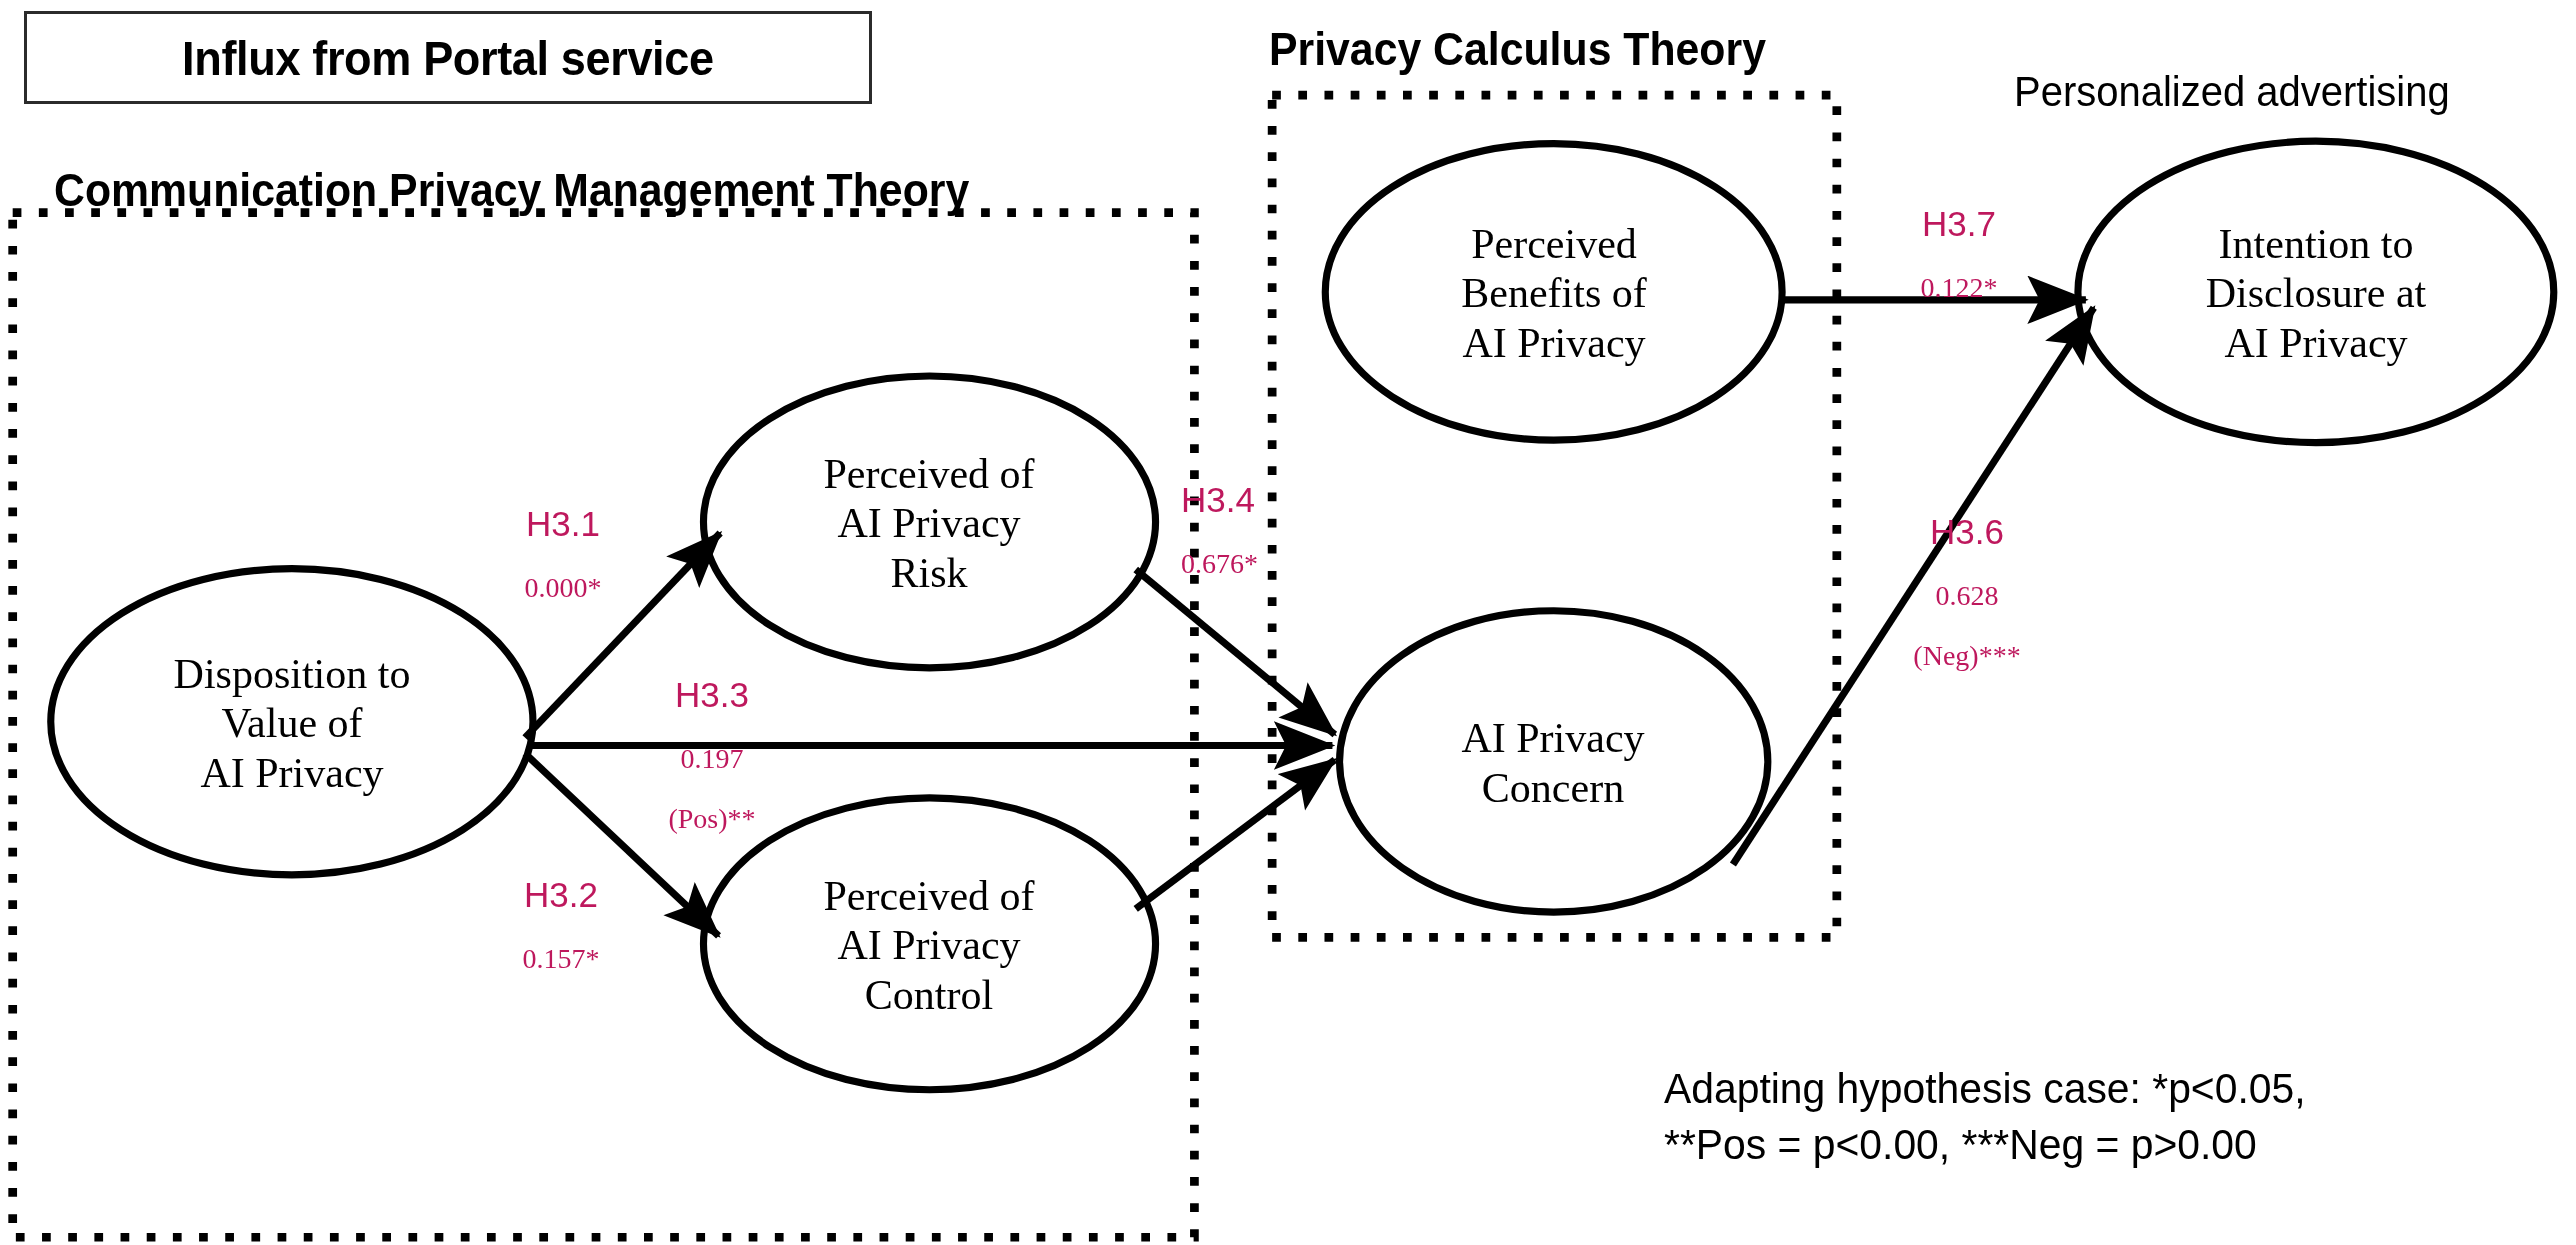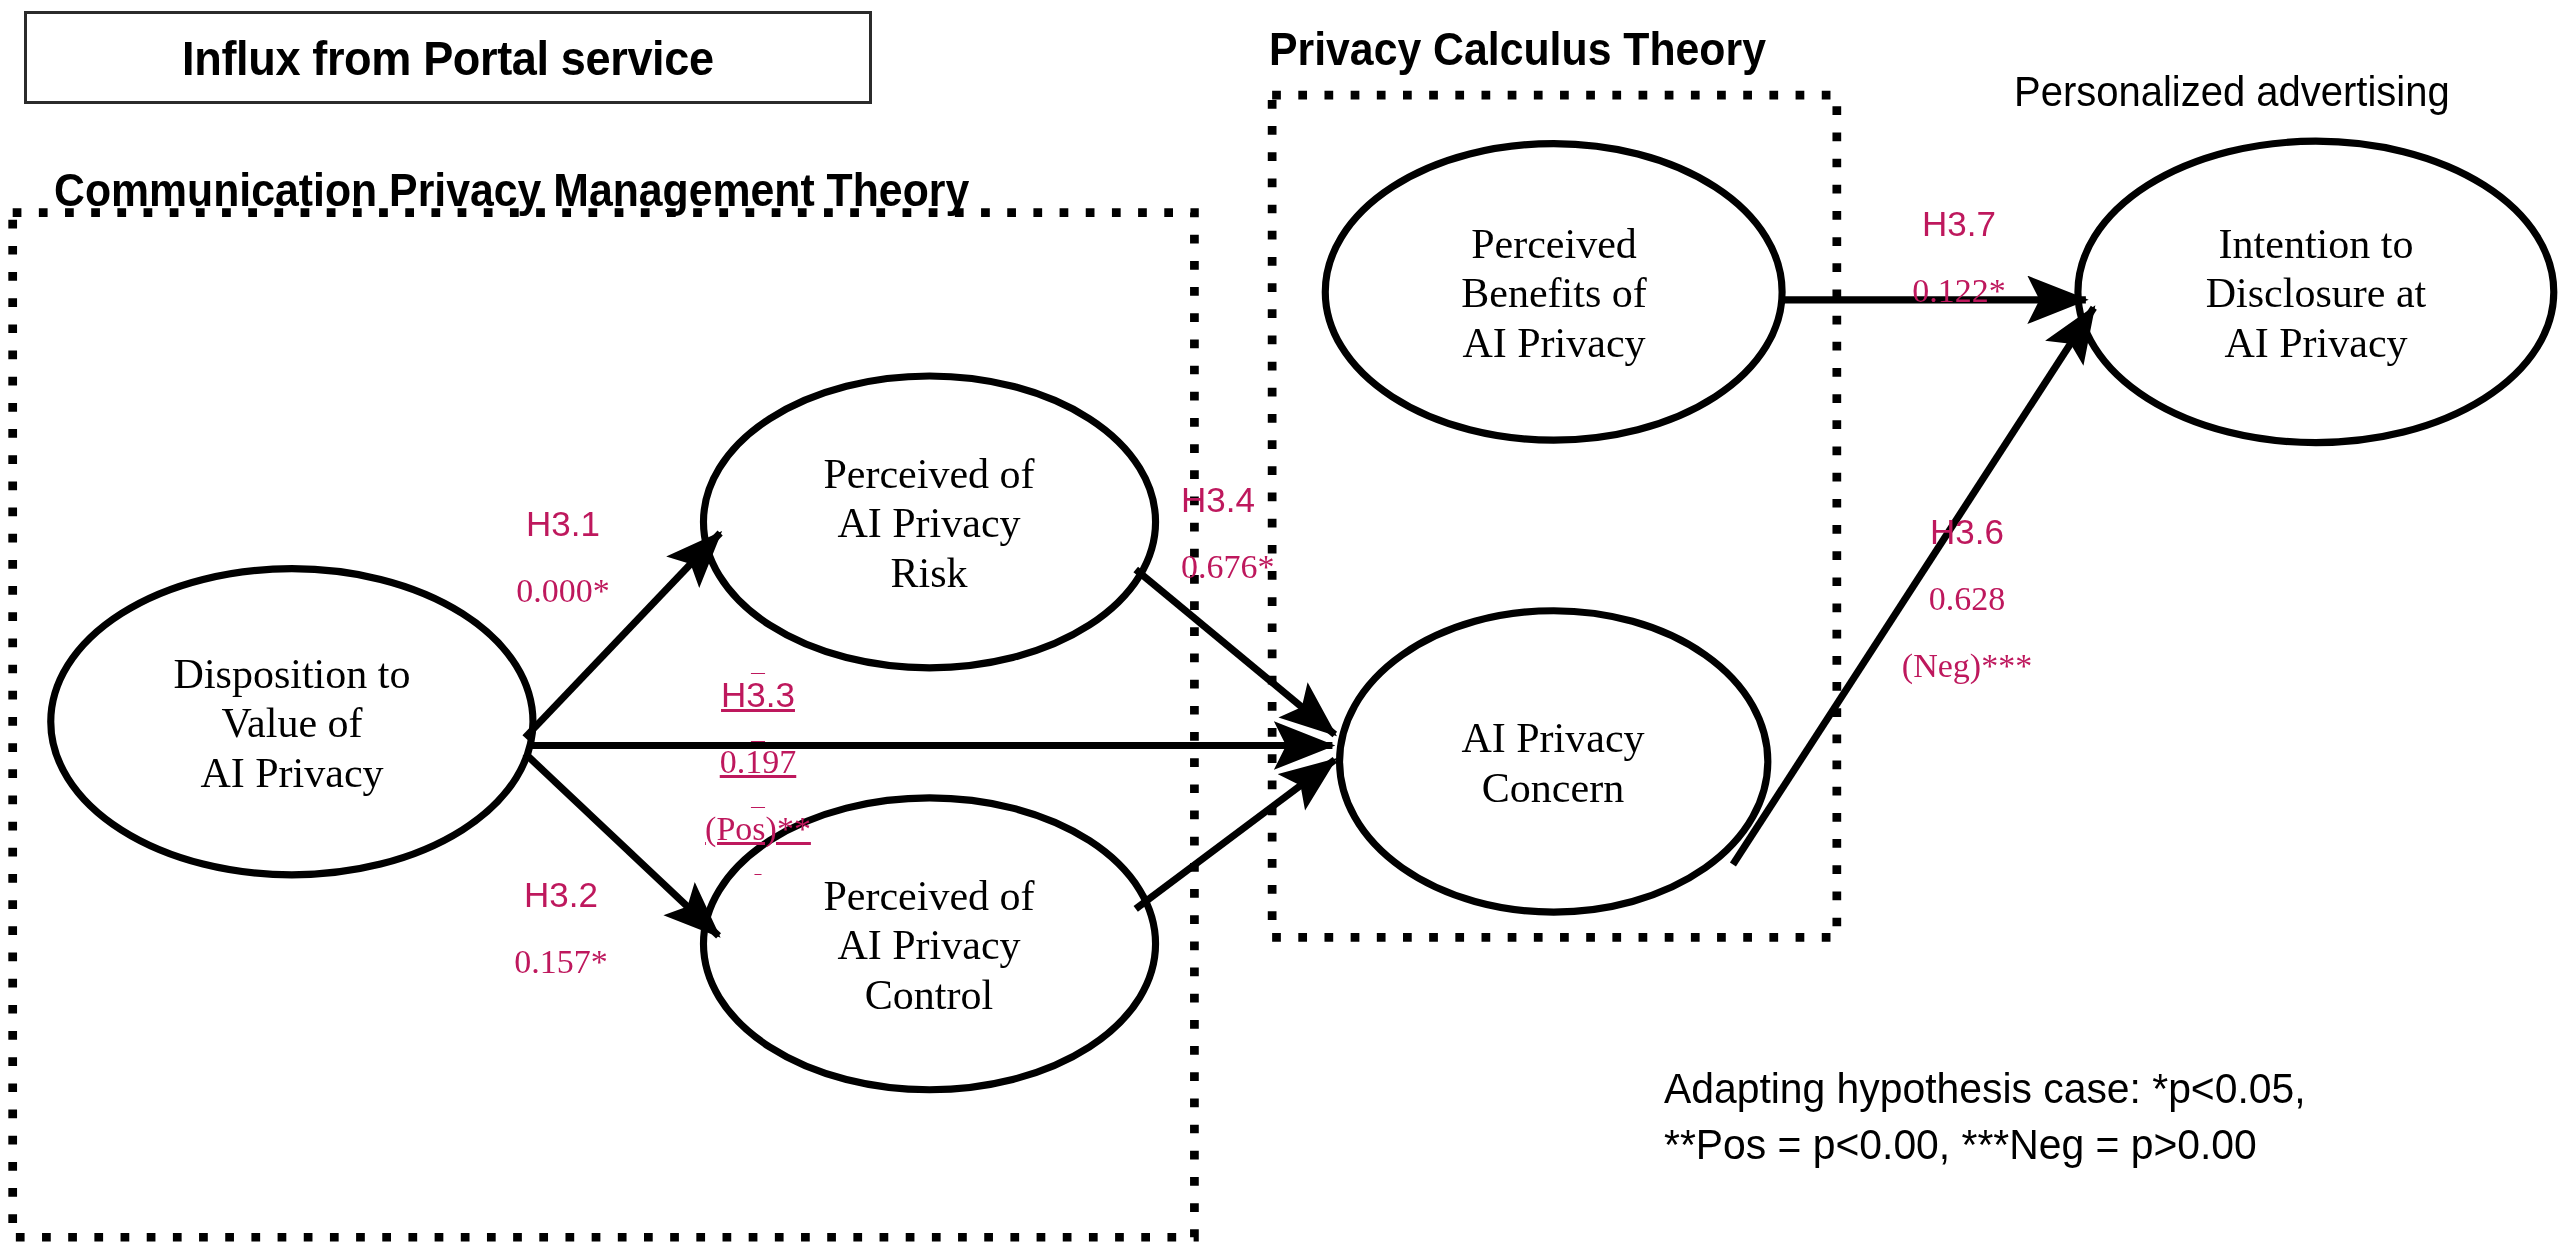--- a/index.html
+++ b/index.html
@@ -92,21 +92,21 @@
     line-height: 1.12;
     text-align: center;
   }
   .path-code {
     font-family: "Liberation Sans", sans-serif;
     font-size: 35px;
     display: block;
   }
   .path-value {
     font-family: "Liberation Serif", serif;
-    font-size: 34px;
+    font-size: 28px;
     display: block;
   }
   .path-label.lead-left { text-align: left; }
 
   
   .footnote {
     left: 1664px;
     top: 1061px;
     width: 880px;
     font-family: "Liberation Sans", sans-serif;
@@ -200,21 +200,21 @@
   <div class="abs path-label" style="left:468px; top:476px; width:190px;">
     <span class="path-code">H3.1</span>
     <span class="path-value">0.000*</span>
   </div>
 
   <div class="abs path-label" style="left:466px; top:847px; width:190px;">
     <span class="path-code">H3.2</span>
     <span class="path-value">0.157*</span>
   </div>
 
-  <div class="abs path-label" style="left:659px; top:647px; width:198px;text-decoration:underline;">
+  <div class="abs path-label" style="left:613px; top:647px; width:198px;">
     <span class="path-code">H3.3</span>
     <span class="path-value">0.197</span>
     <span class="path-value">(Pos)**</span>
   </div>
 
   <div class="abs path-label lead-left" style="left:1181px; top:452px; width:206px;">
     <span class="path-code">H3.4</span>
     <span class="path-value">0.676*</span>
   </div>
 

